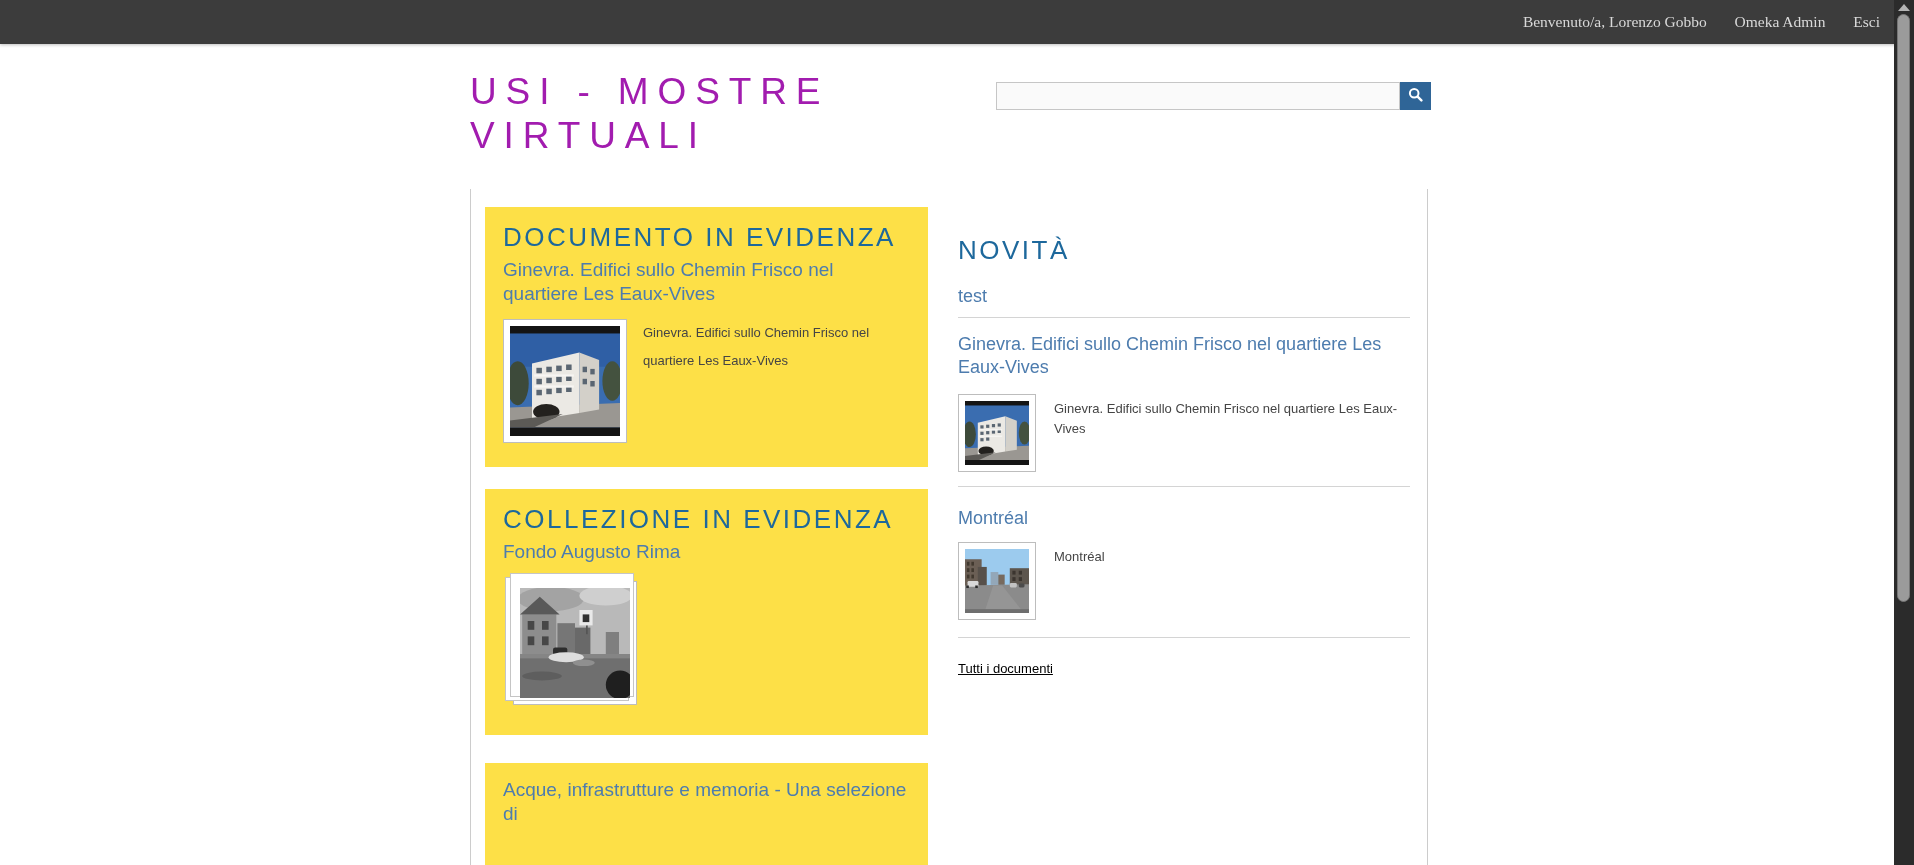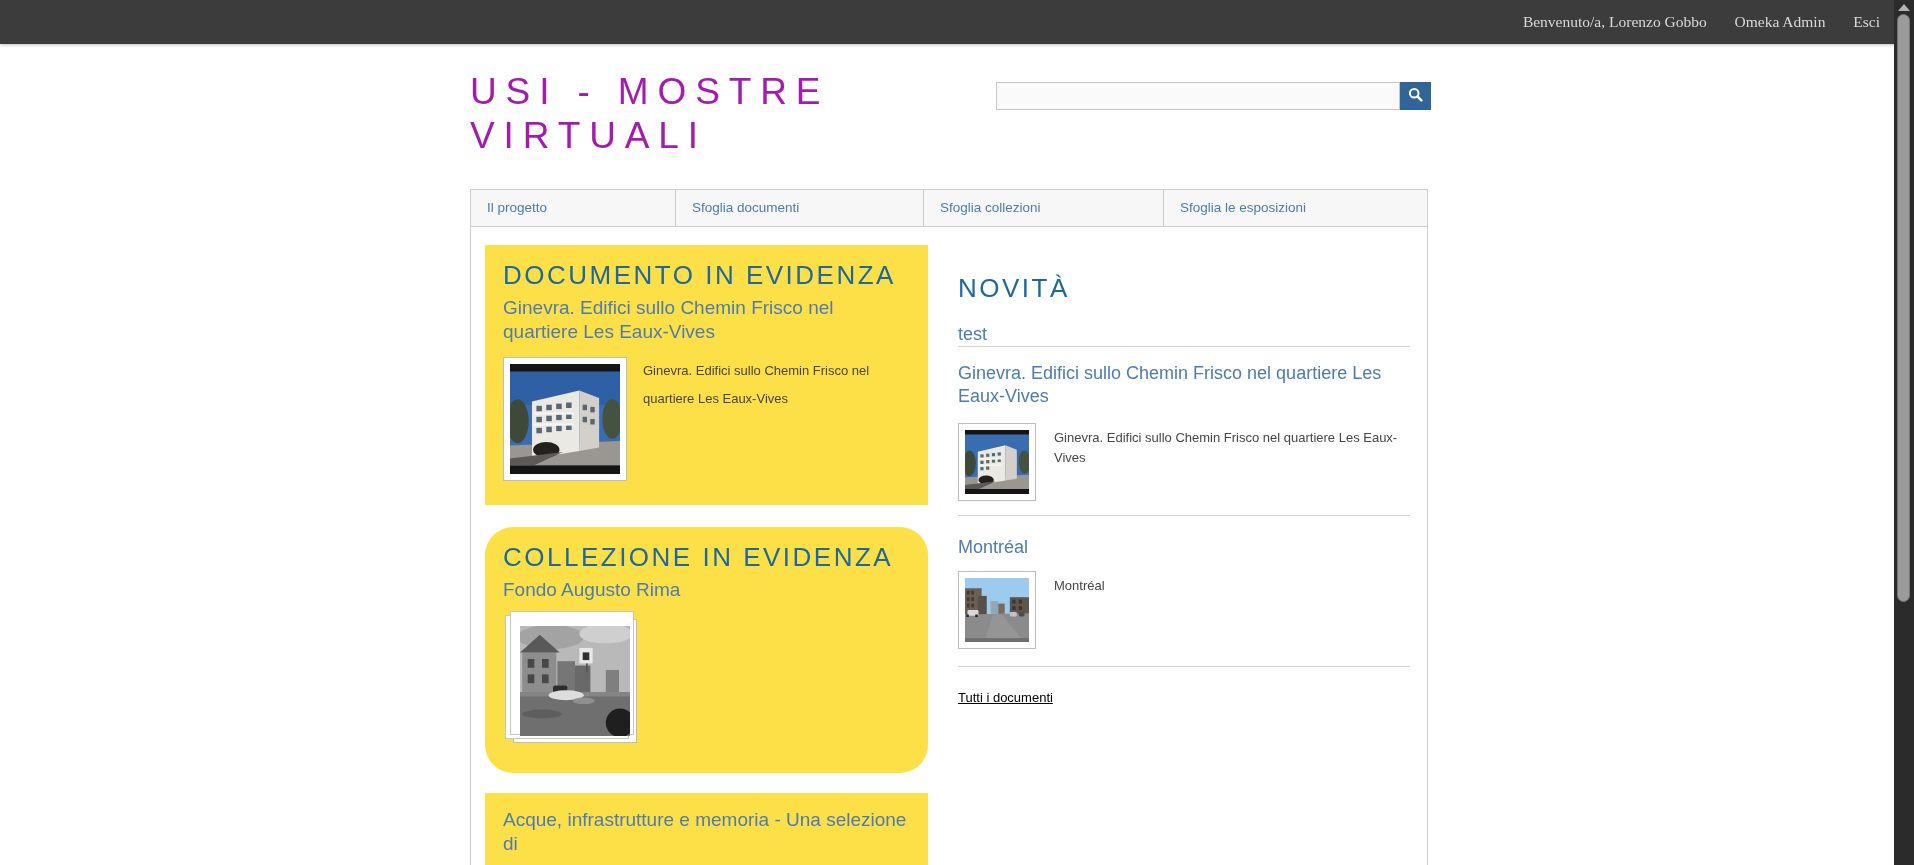--- a/index.html
+++ b/index.html
@@ -87,21 +87,21 @@
   .tab:nth-child(2) { width: 248px; }
   .tab:nth-child(3) { width: 240px; }
   .tab:nth-child(4) { flex: 1; border-right: none; }
 
   .content { position: relative; height: 638px; padding: 18px 16px 0 14px; }
 
   
   .left-col { width: 443px; }
   .fbox { background: #fde047; padding: 15px 18px 24px; }
   .fbox-1 { margin-bottom: 22px; }
-  .fbox-2 { margin-bottom: 20px; border-radius: 28px; }
+  .fbox-2 { margin-bottom: 28px; }
   .fbox-3 { height: 220px; }
   .section-heading {
     font-size: 26px; font-weight: 400; letter-spacing: 2.5px;
     color: #1d689c; margin: 0 0 5px;
   }
   .item-link {
     display: block; font-size: 19px; line-height: 24px;
     color: #4d7cae; text-decoration: none; margin-bottom: 13px;
   }
   .record { display: flex; }
@@ -121,21 +121,21 @@
   .stack::before { left: -9px; top: -5px; width: 100%; height: 100%; }
   .stack::after  { left: -4px; top: -9px; width: 100%; height: 100%; }
 
   
   .right-col { position: absolute; left: 487px; top: 18px; width: 452px; }
   .novita-heading { margin: 28px 0 19px; }
   .news-link {
     display: block; font-size: 18px; line-height: 23px;
     color: #4d7cae; text-decoration: none;
   }
-  .news-test { margin-bottom: 0; }
+  .news-test { margin-bottom: 9px; }
   .divider { border-bottom: 1px solid #d4d4d4; }
   .d1 { margin-bottom: 15px; }
   .d2 { margin-bottom: 20px; }
   .d3 { margin-bottom: 21px; }
   .news-title-2 { margin-bottom: 15px; }
   .news-title-3 { margin-bottom: 12px; }
   .news-record { margin-bottom: 14px; }
   .news-record-2 { margin-bottom: 17px; }
   .news-caption { margin-left: 18px; padding-top: 5px; line-height: 20px; }
   .all-docs {
@@ -160,26 +160,20 @@
       <svg width="15" height="15" viewBox="0 0 15 15">
         <circle cx="6.2" cy="6.2" r="4.3" fill="none" stroke="#ffffff" stroke-width="2"></circle>
         <line x1="9.6" y1="9.6" x2="13.4" y2="13.4" stroke="#ffffff" stroke-width="2.4" stroke-linecap="round"></line>
       </svg>
     </span>
   </button>
 </div>
 
 <div class="content-wrap">
 
-  <nav class="tabs">
-    <a class="tab">Il progetto</a>
-    <a class="tab">Sfoglia documenti</a>
-    <a class="tab">Sfoglia collezioni</a>
-    <a class="tab">Sfoglia le esposizioni</a>
-  </nav>
 
   <div class="content">
 
     <div class="left-col">
 
       <section class="fbox fbox-1">
         <h2 class="section-heading">DOCUMENTO IN EVIDENZA</h2>
         <a class="item-link">Ginevra. Edifici sullo Chemin Frisco nel quartiere Les Eaux-Vives</a>
         <div class="record">
           <a class="photo-frame">

